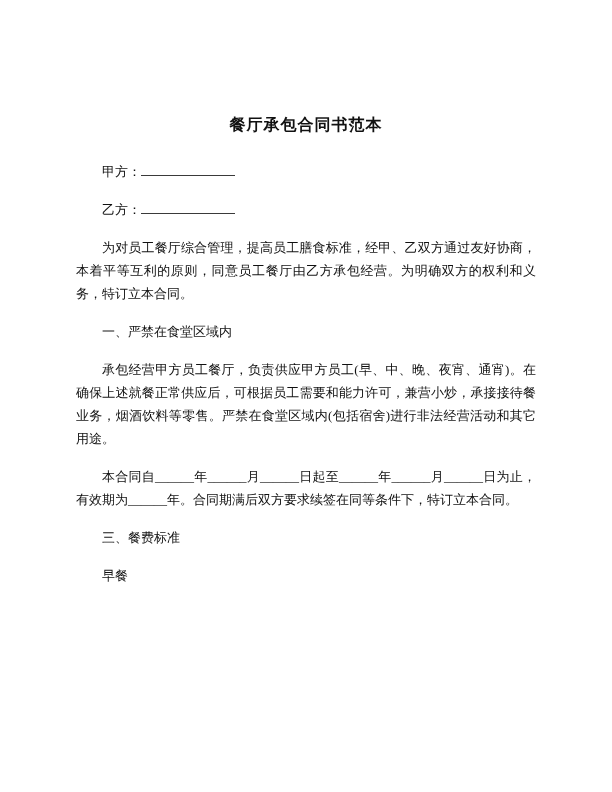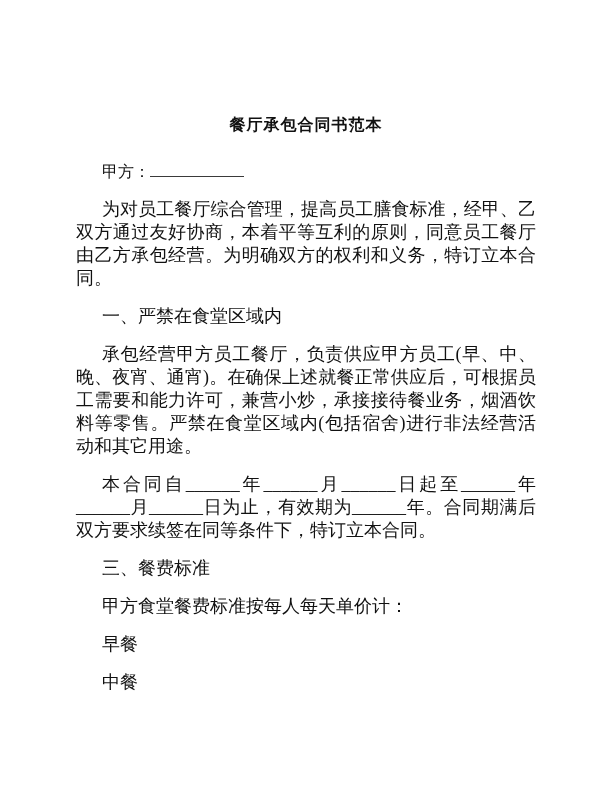--- a/index.html
+++ b/index.html
@@ -21,28 +21,28 @@
   }
   .doc-title {
     font-size: 16px;
     line-height: 22px;
     font-weight: bold;
     text-align: center;
     margin: 0 0 24px 0;
     letter-spacing: 1px;
   }
   .para {
-    font-size: 18px;
+    font-size: 13px;
     line-height: 23px;
     margin: 0 0 15px 0;
     text-align: justify;
     text-indent: 26px;
   }
   .party-line {
-    font-size: 16px;
+    font-size: 13px;
     line-height: 23px;
     margin: 0 0 15px 0;
     text-indent: 26px;
   }
   .fill-blank {
     display: inline-block;
     width: 94px;
     height: 14px;
     border-bottom: 1px solid #3a3a3a;
     vertical-align: baseline;
@@ -50,32 +50,31 @@
 </style>
 </head>
 <body>
 
 <div class="page">
 
   <h1 class="doc-title">餐厅承包合同书范本</h1>
 
   <p class="party-line"><span>甲方：</span><span class="fill-blank"></span></p>
 
+  <p class="party-line"><span>乙方：</span><span class="fill-blank"></span></p>
 
   <p class="para">为对员工餐厅综合管理，提高员工膳食标准，经甲、乙双方通过友好协商，本着平等互利的原则，同意员工餐厅由乙方承包经营。为明确双方的权利和义务，特订立本合同。</p>
 
   <p class="para">一、严禁在食堂区域内</p>
 
   <p class="para">承包经营甲方员工餐厅，负责供应甲方员工(早、中、晚、夜宵、通宵)。在确保上述就餐正常供应后，可根据员工需要和能力许可，兼营小炒，承接接待餐业务，烟酒饮料等零售。严禁在食堂区域内(包括宿舍)进行非法经营活动和其它用途。</p>
 
 
   <p class="para">本合同自______年______月______日起至______年______月______日为止，有效期为______年。合同期满后双方要求续签在同等条件下，特订立本合同。</p>
 
   <p class="para">三、餐费标准</p>
 
-  <p class="para">甲方食堂餐费标准按每人每天单价计：</p>
 
 
   <p class="para">早餐</p>
 
-  <p class="para">中餐</p>
 
 </div>
 
 </body></html>

